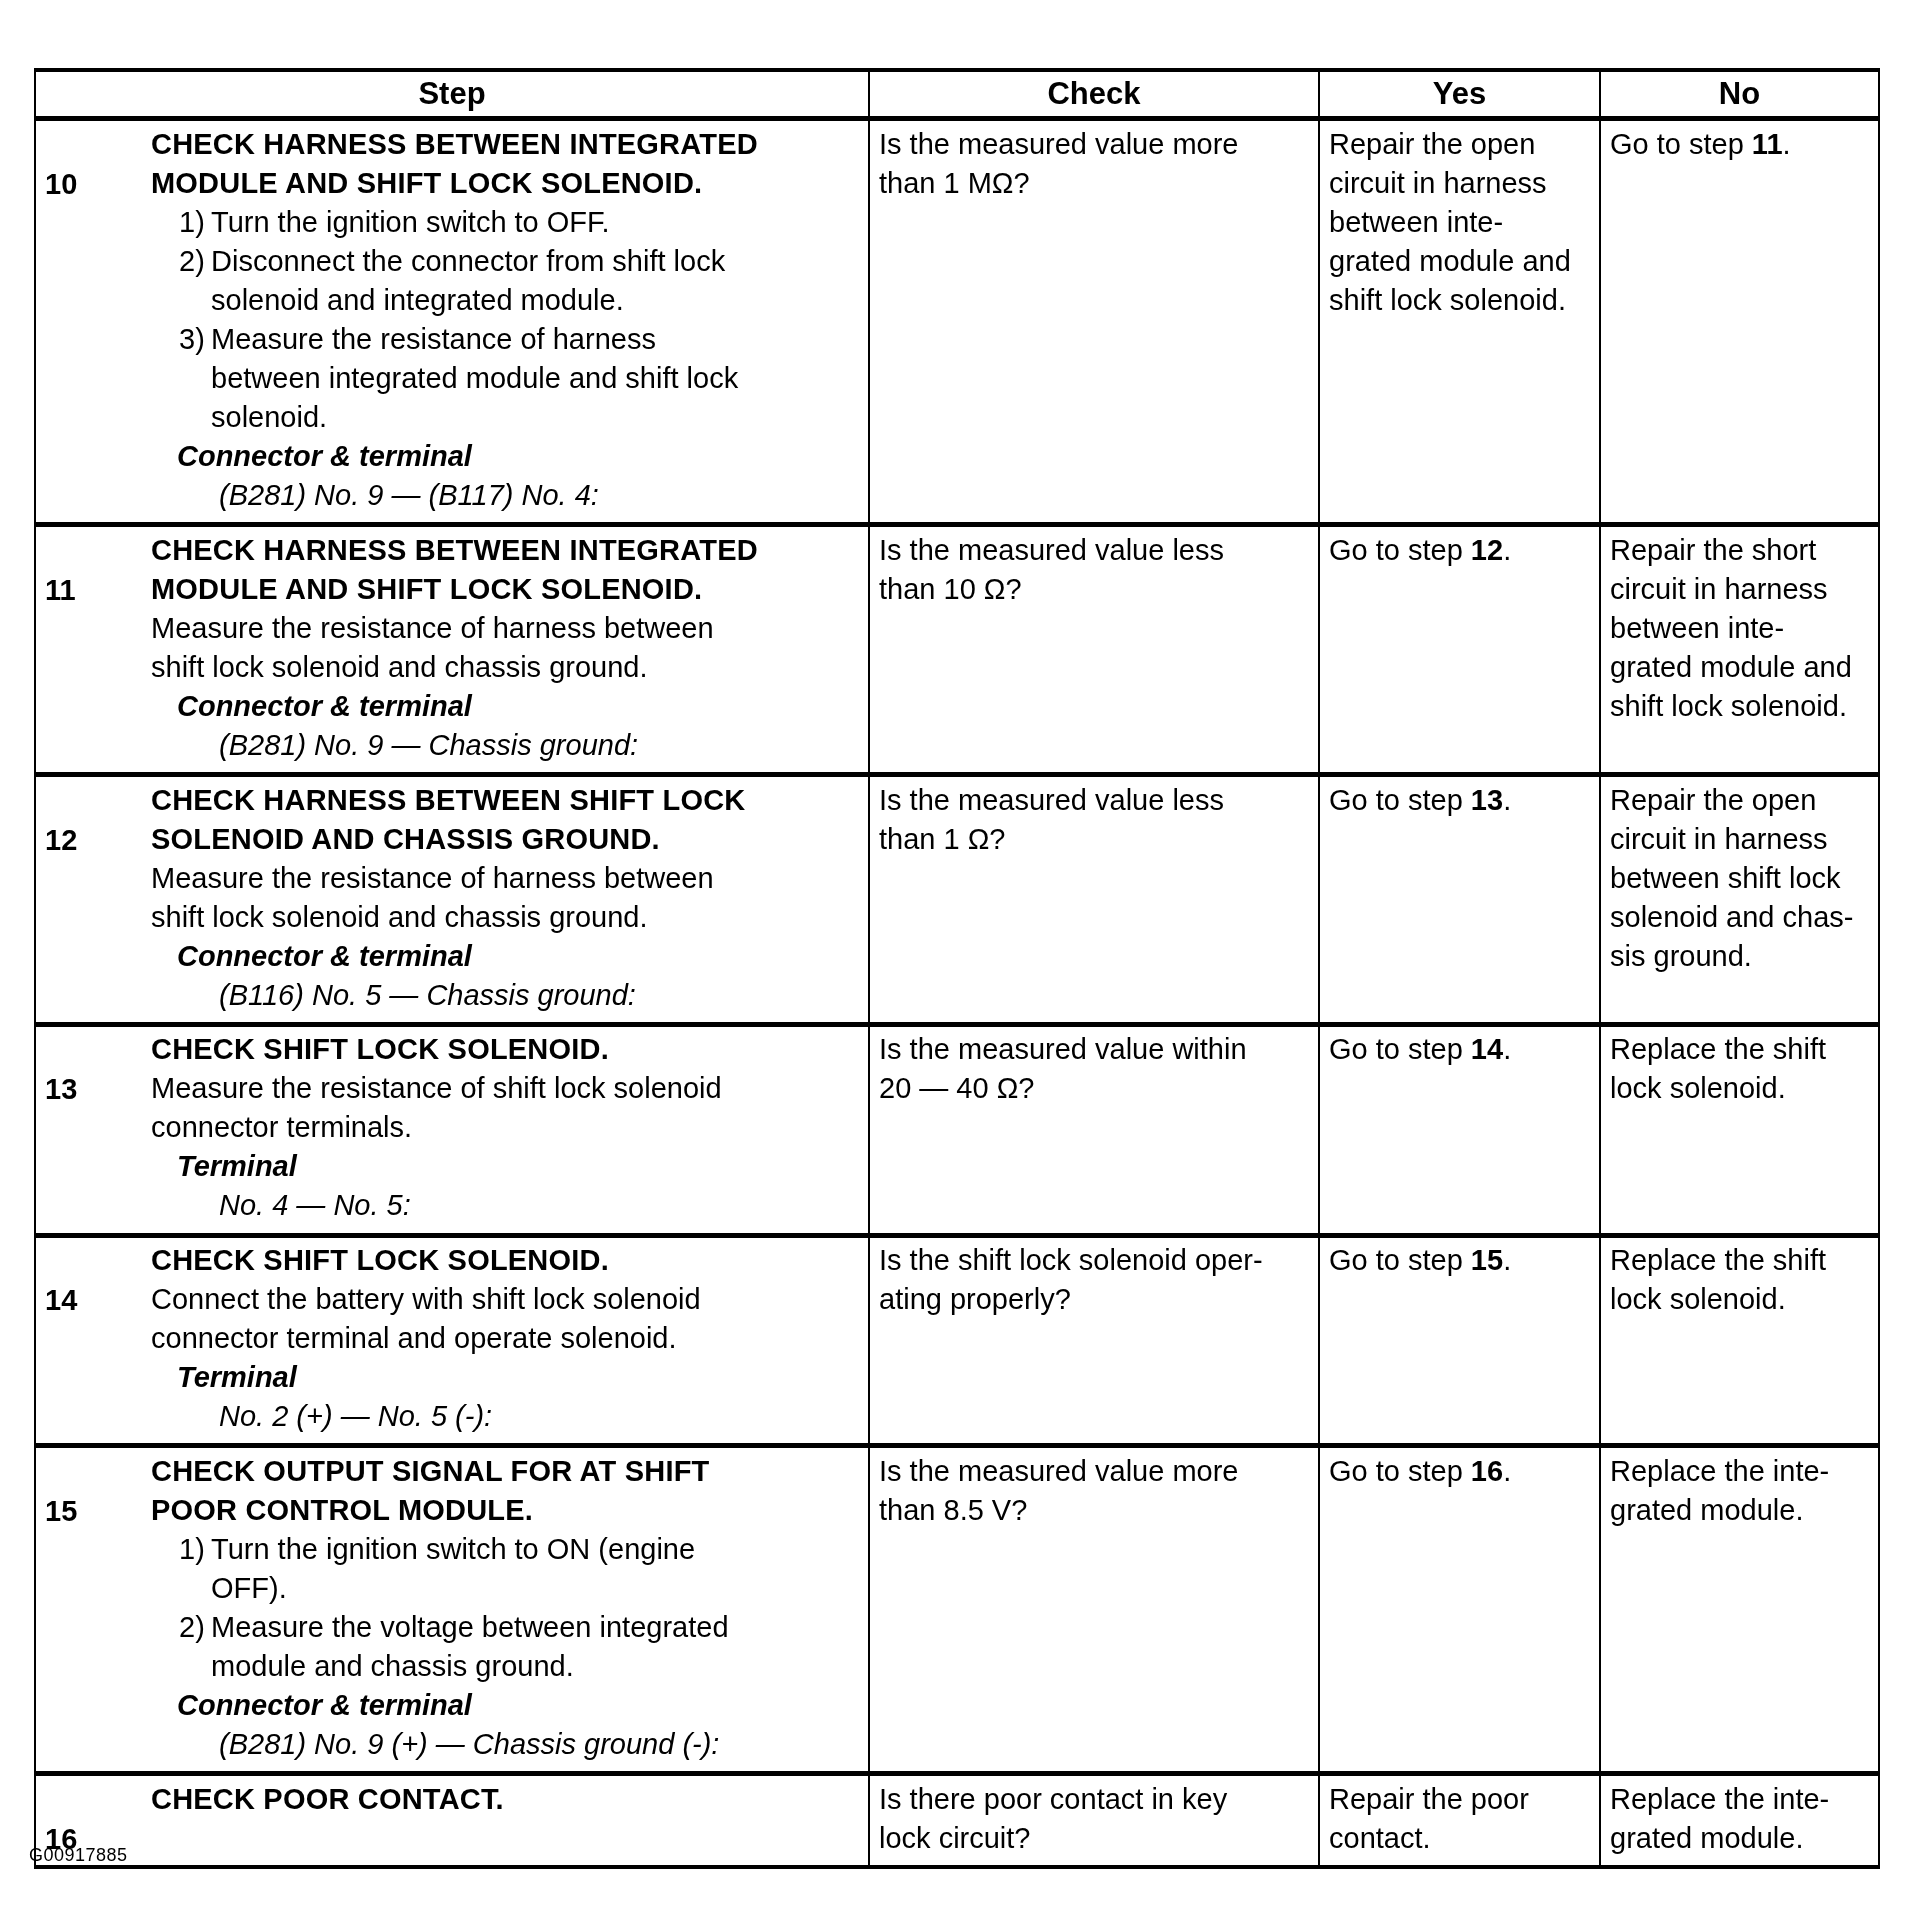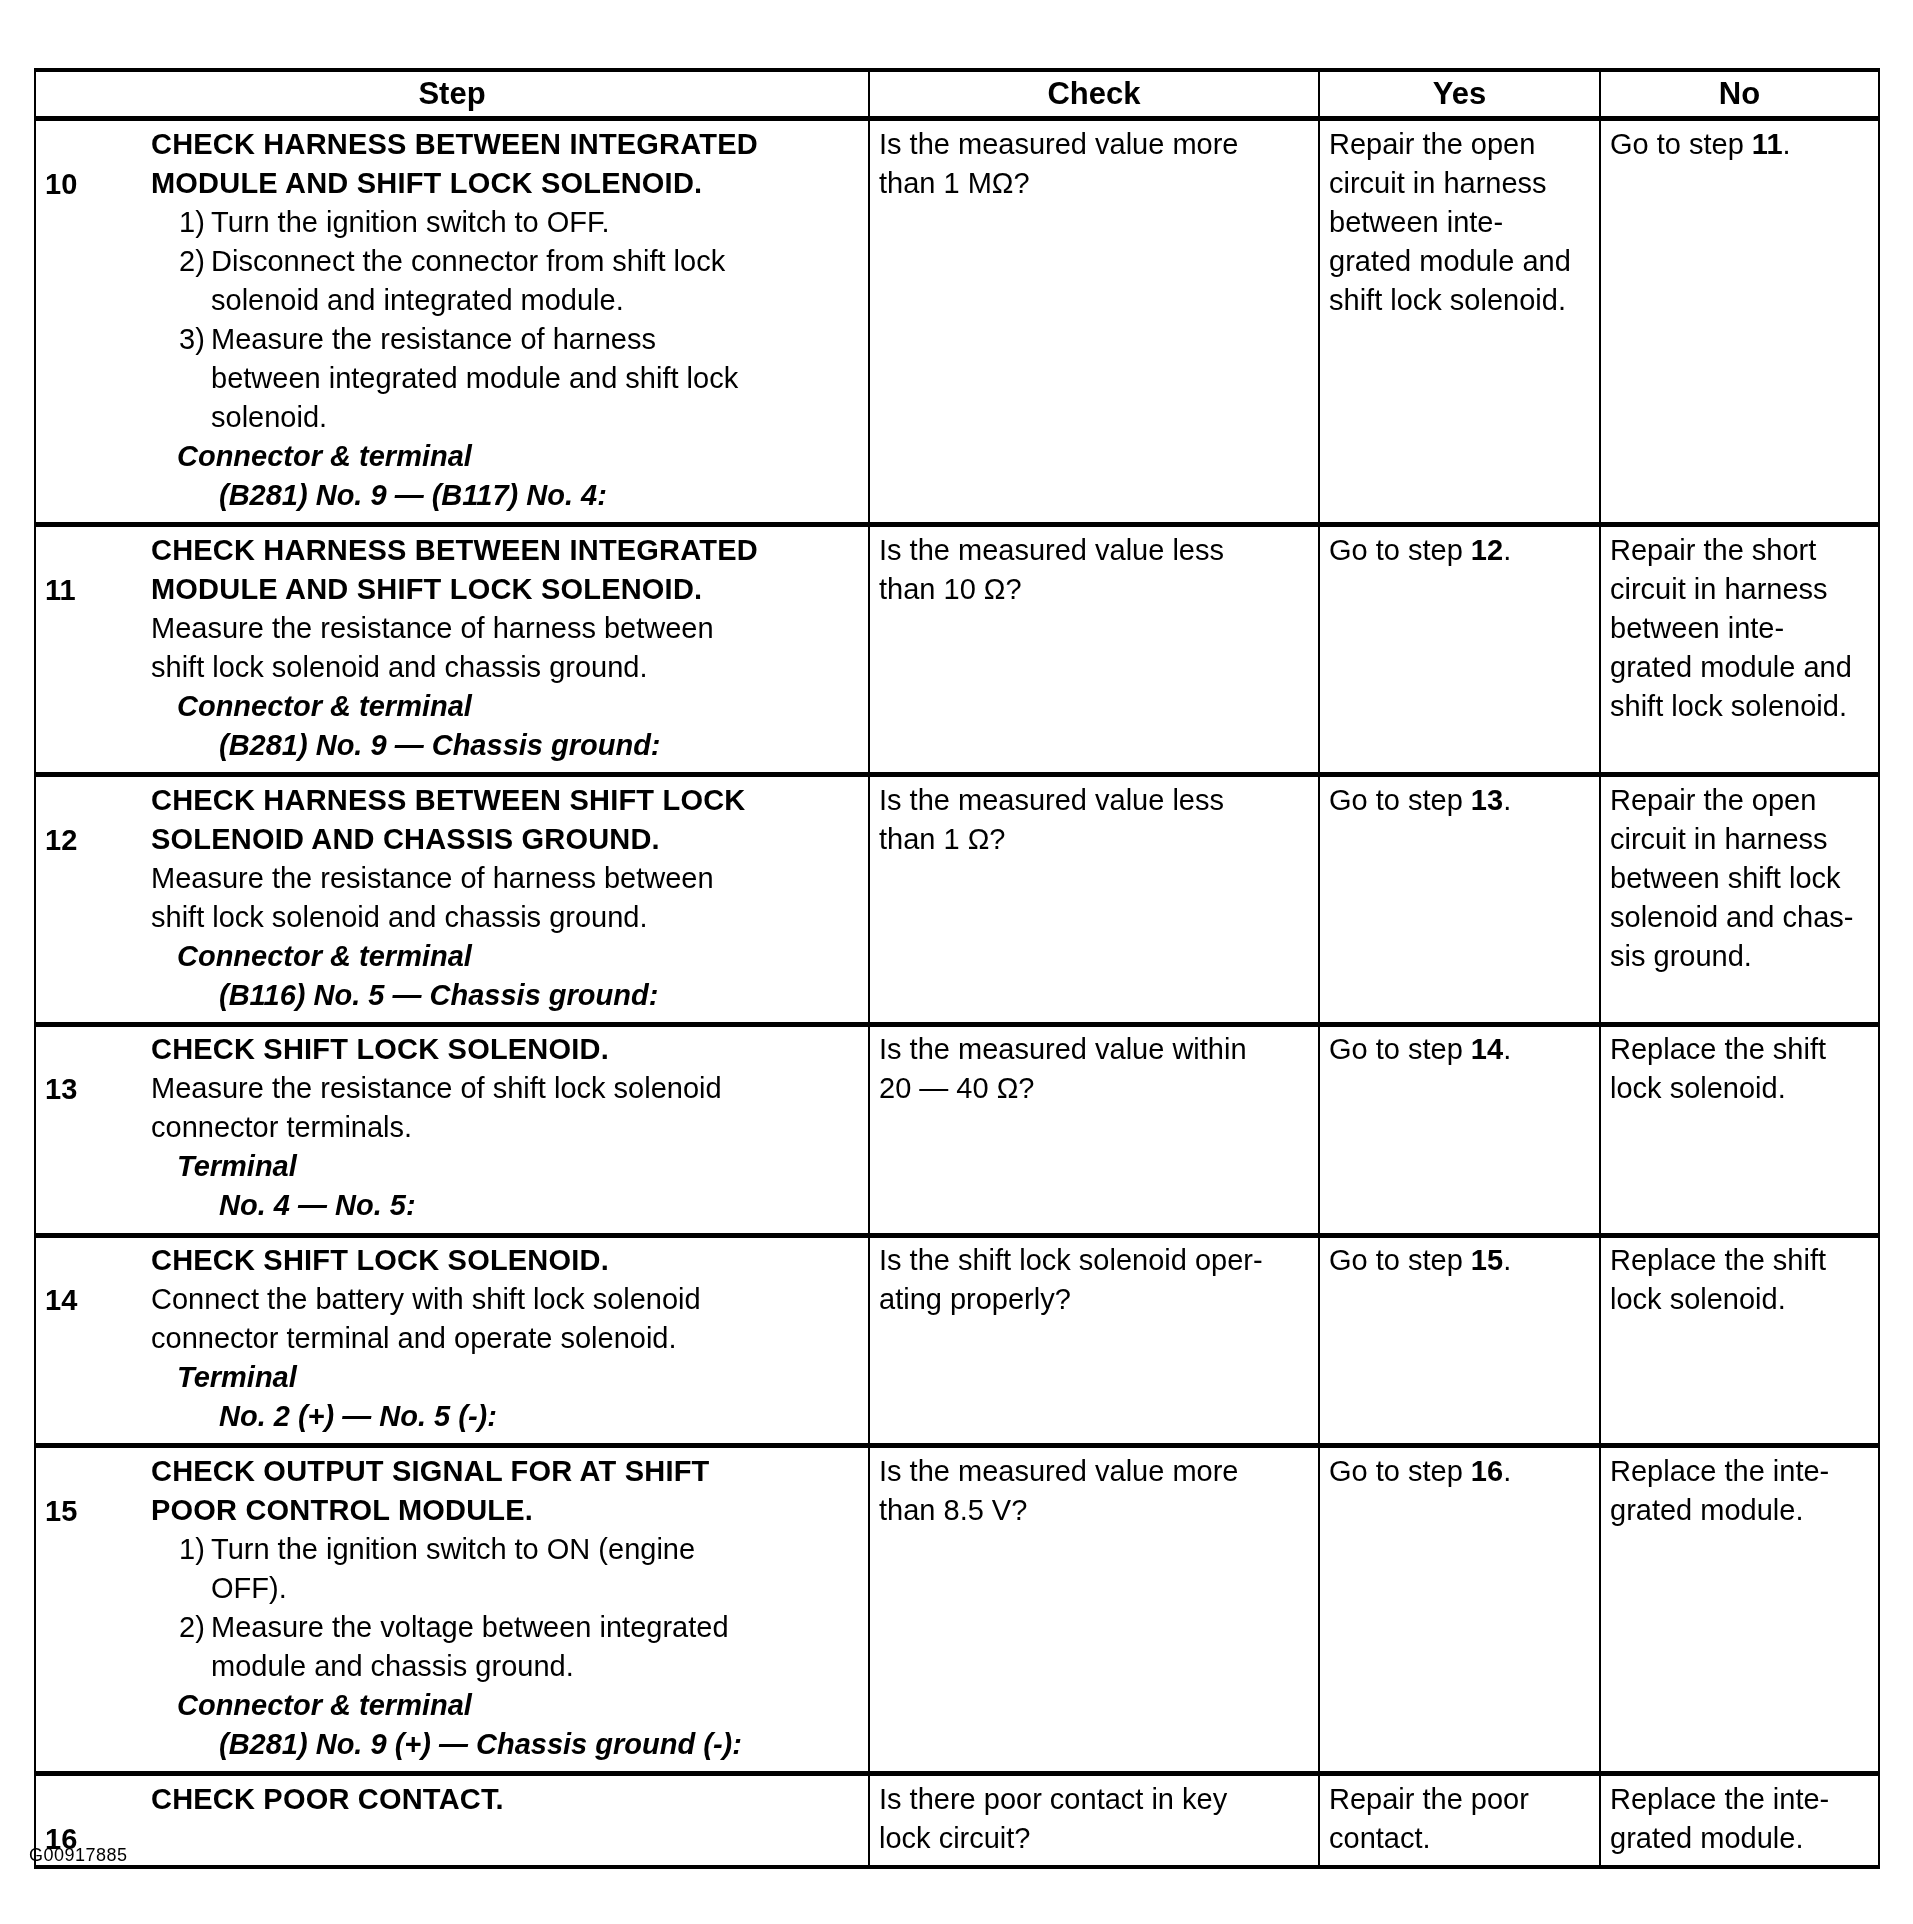--- a/index.html
+++ b/index.html
@@ -85,21 +85,21 @@
     white-space: normal;
   }
   .item-marker { flex: 0 0 32px; }
   .item-text { flex: 1; white-space: pre-line; }
   .line-note {
     font-weight: 700;
     font-style: italic;
     margin-left: 26px;
   }
   .line-note-detail {
-    font-weight: 700;
+    font-weight: 400;
     font-style: italic;
     margin-left: 68px;
   }
   td.pre { white-space: pre; }
   .footer-code {
     position: absolute;
     left: 29px;
     top: 1836px;
     font-size: 18px;
     letter-spacing: 0.5px;

